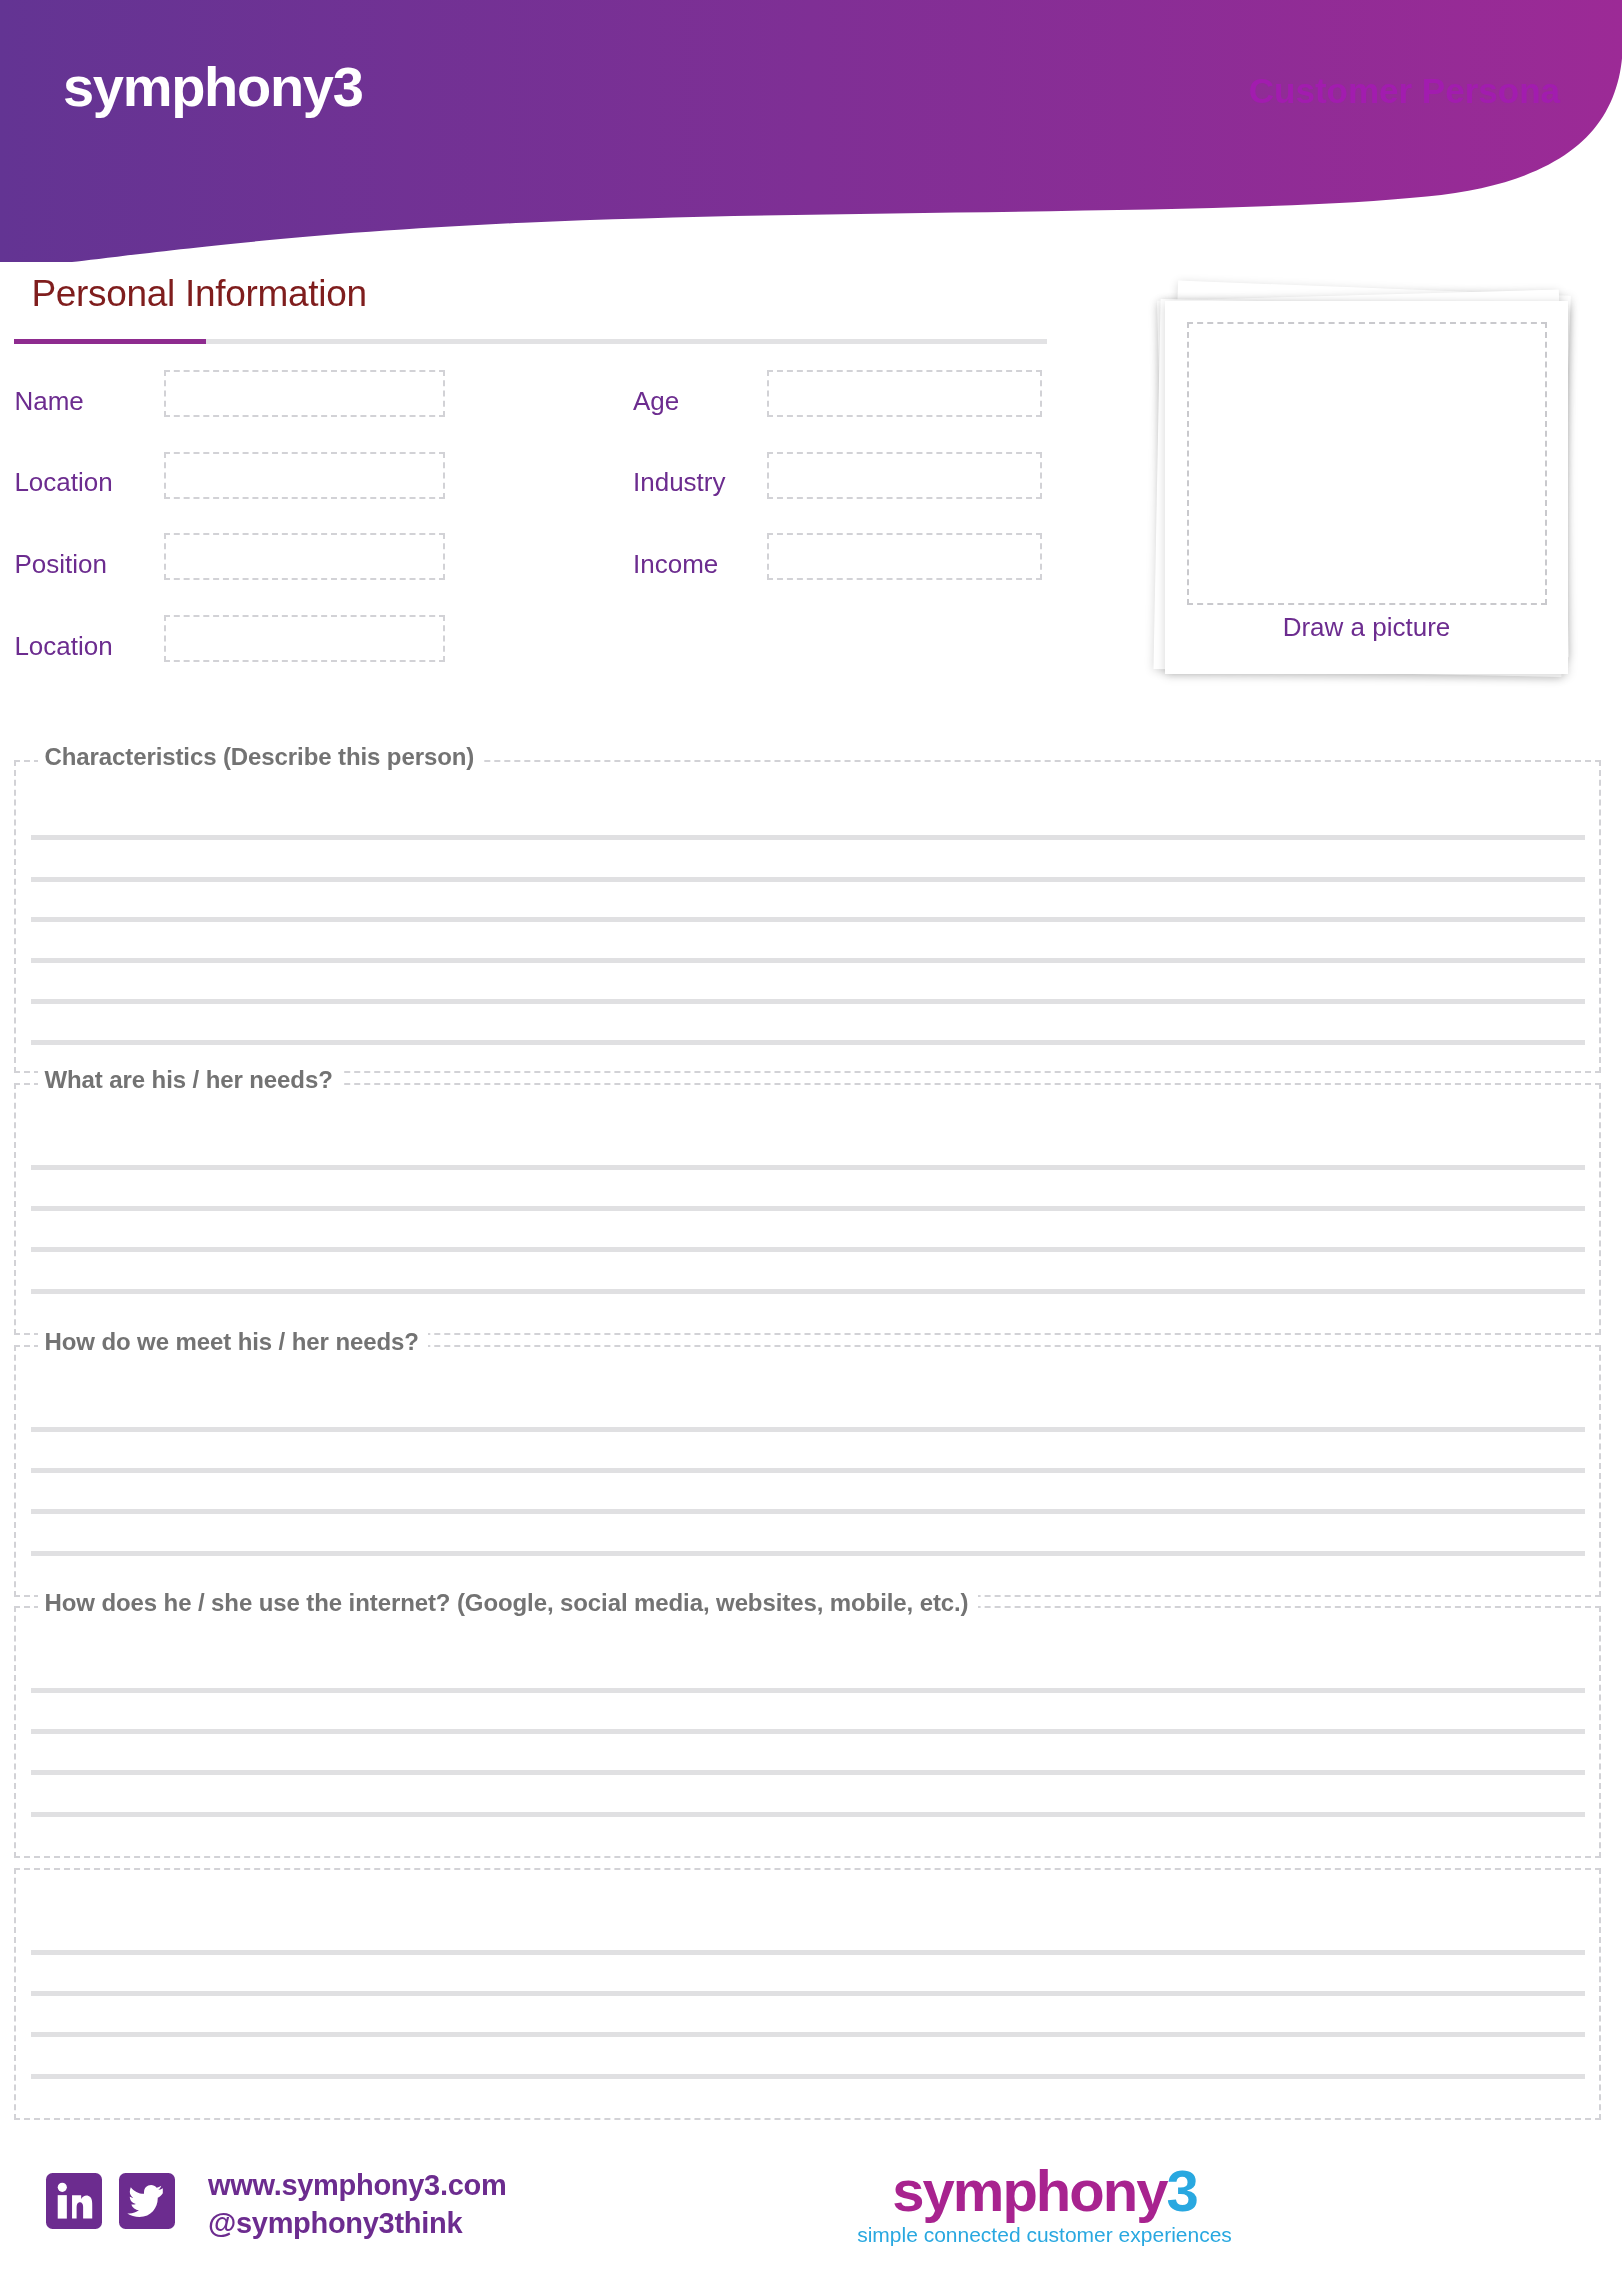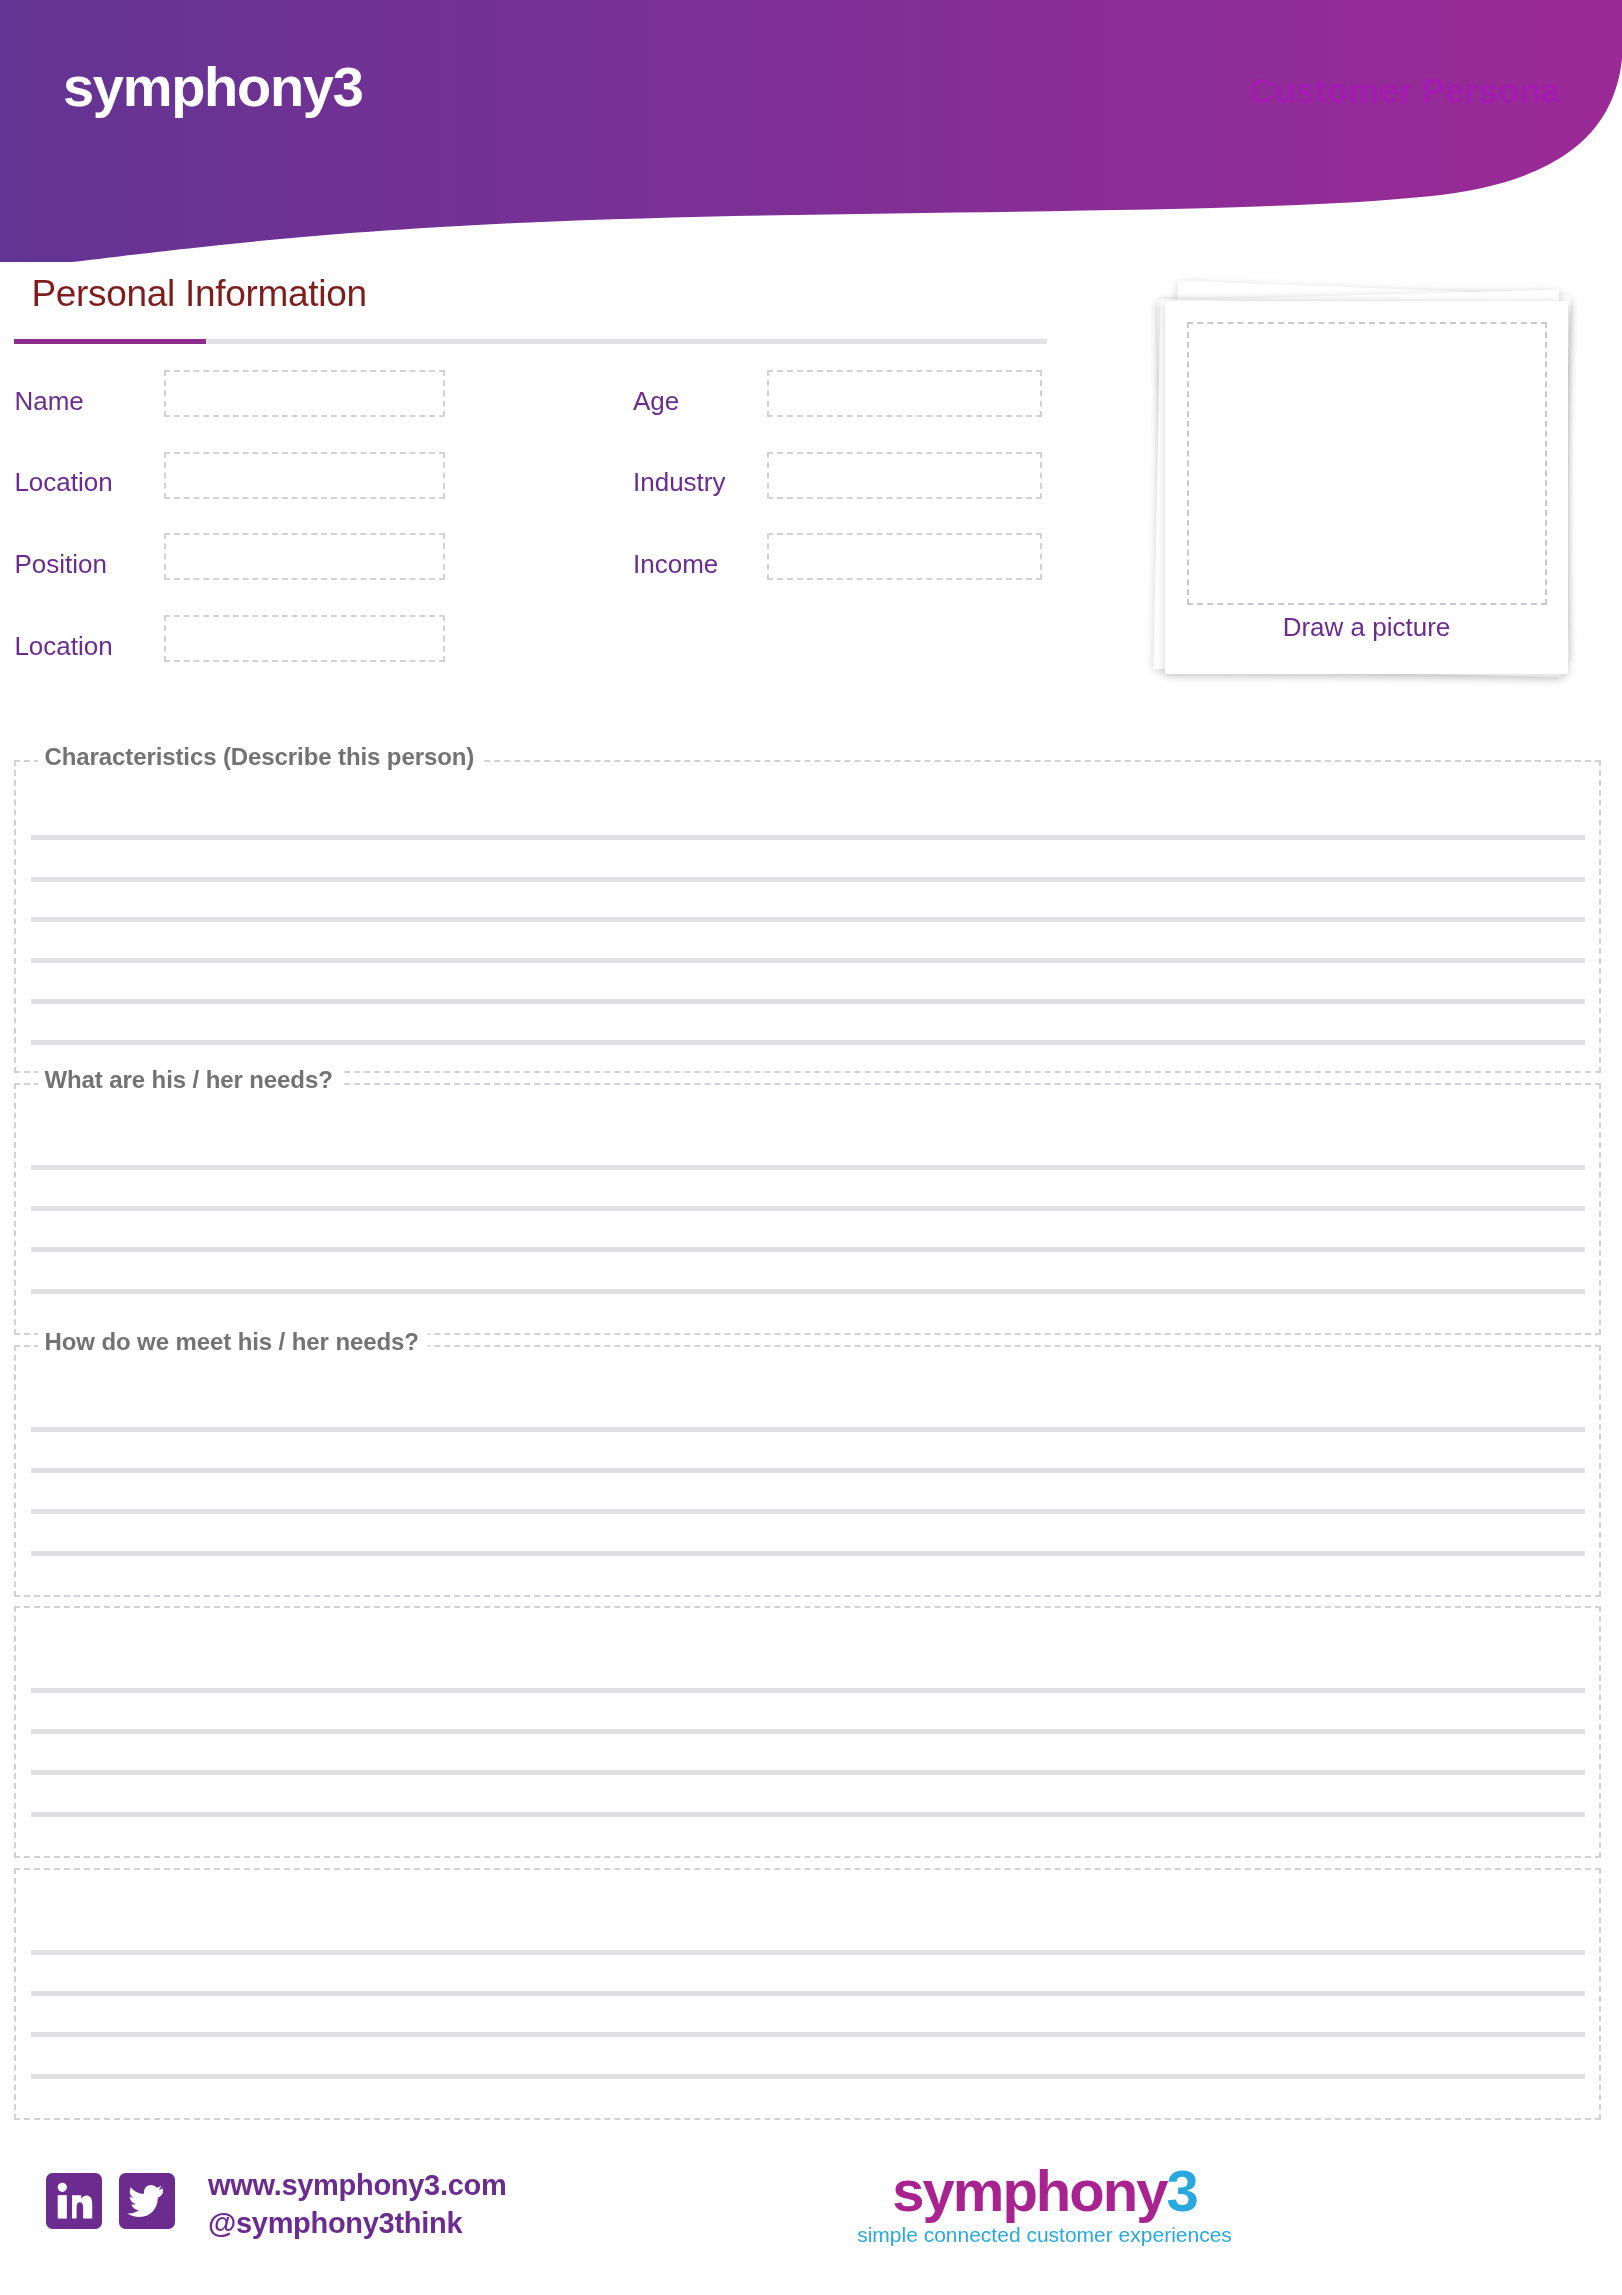--- a/index.html
+++ b/index.html
@@ -293,20 +293,21 @@
   <div class="question-heading">How do we meet his / her needs?</div>
   <div class="rule-lines">
     <div class="rule-line" style="top:80px;"></div>
     <div class="rule-line" style="top:121px;"></div>
     <div class="rule-line" style="top:162px;"></div>
     <div class="rule-line" style="top:204px;"></div>
   </div>
 </div>
 
 <div class="question-section" style="top:1606px; height:252px;">
+  <div class="question-heading">How does he / she use the internet? (Google, social media, websites, mobile, etc.)</div>
   <div class="rule-lines">
     <div class="rule-line" style="top:80px;"></div>
     <div class="rule-line" style="top:121px;"></div>
     <div class="rule-line" style="top:162px;"></div>
     <div class="rule-line" style="top:204px;"></div>
   </div>
 </div>
 
 <div class="question-section" style="top:1868px; height:252px;">
   <div class="rule-lines">

